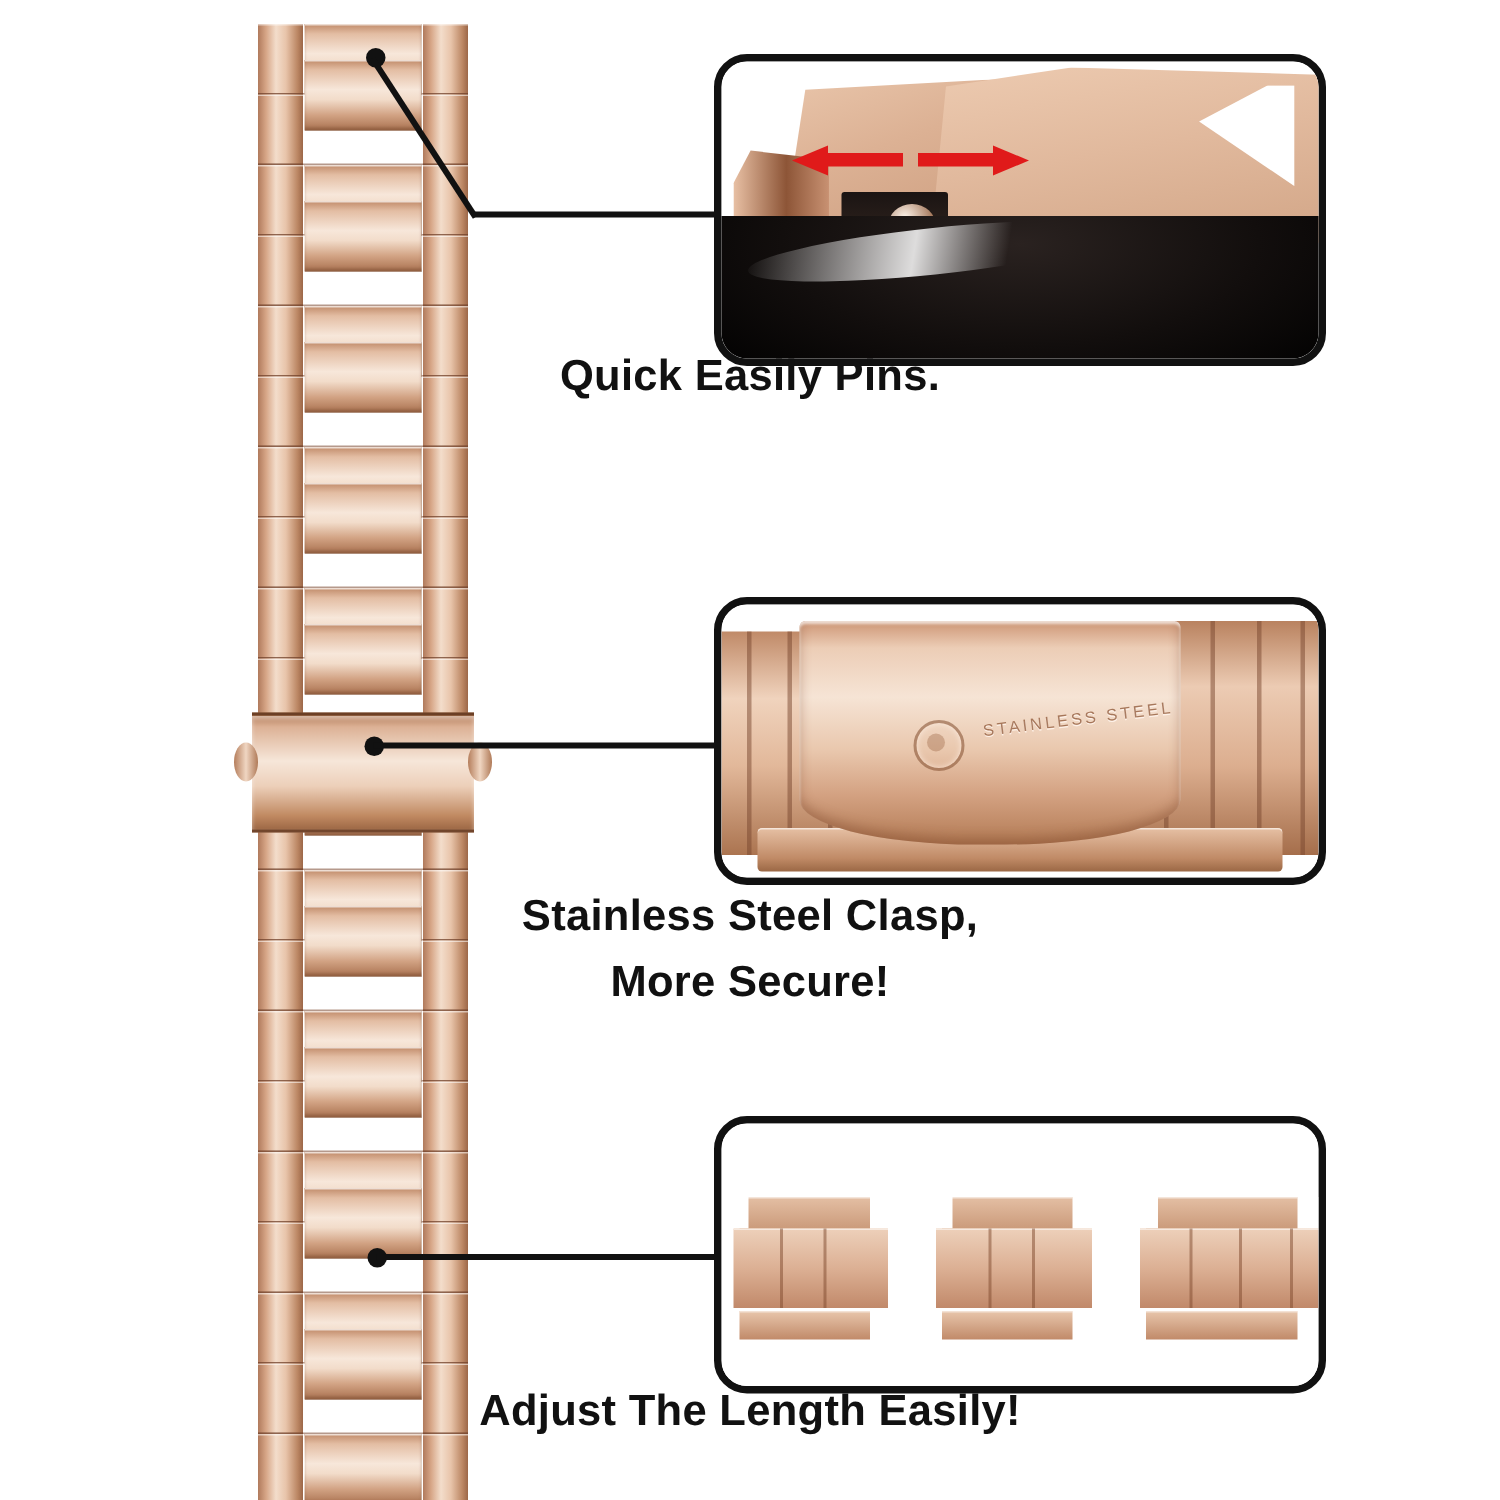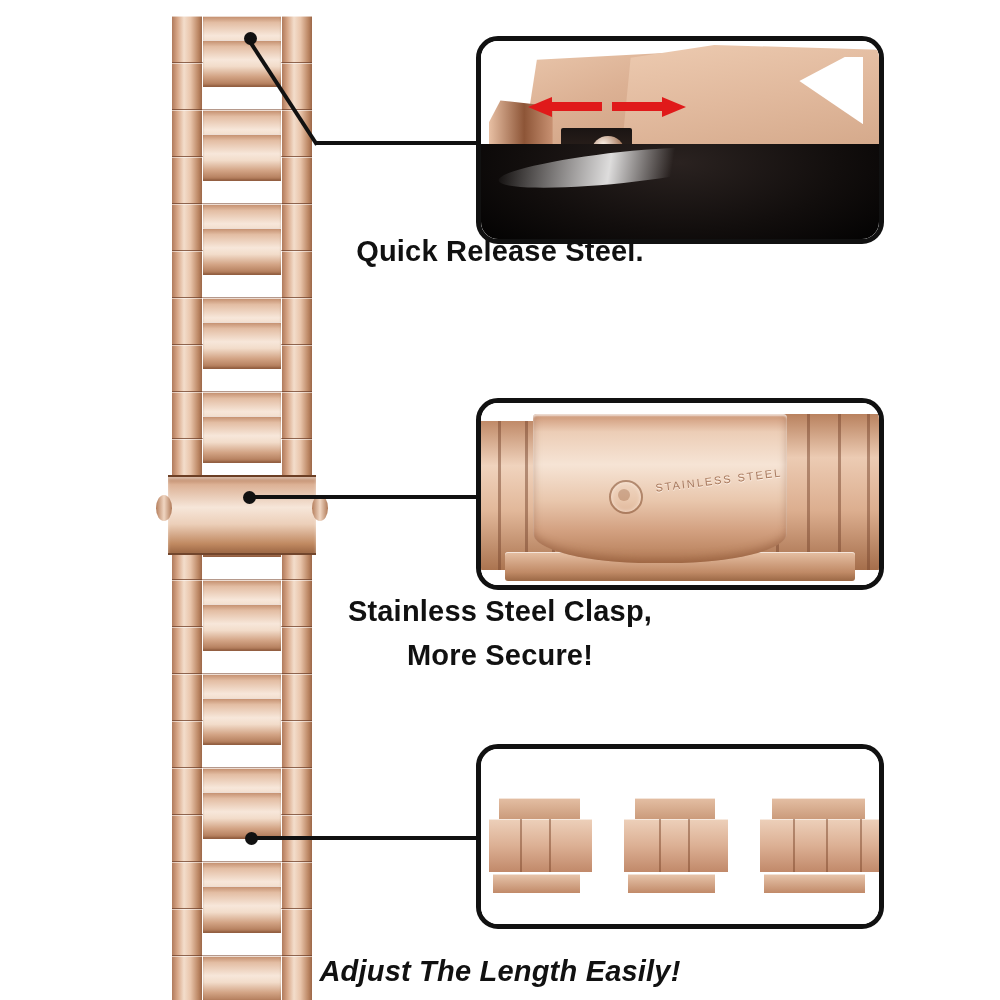--- a/index.html
+++ b/index.html
@@ -278,21 +278,21 @@
   </div>
   <div class="ar" id="arL">
     <span class="head"></span>
       <span class="shaft"></span>
   </div>
   <div class="ar" id="arR">
     <span class="shaft"></span>
       <span class="head"></span>
   </div>
 
-  <div class="caption cap-l1" style="top:235px;">Quick Release Steel.</div>
+  <div class="caption cap-l1" style="top:235px;">Quick Easily Pins.</div>
 
   <div class="panel" style="left:476px;top:398px;width:398px;height:182px;">
     <div id="p2inner">
       <div id="p2-strapL">
         <span class="p2seg" style="left:18%;"></span>
         <span class="p2seg" style="left:46%;"></span>
         <span class="p2seg" style="left:74%;"></span>
       </div>
       <div id="p2-strapR">
         <span class="p2seg" style="left:14%;"></span>
@@ -343,15 +343,15 @@
         <span class="lg-mid">
             <span class="v" style="left:28%;"></span>
             <span class="v" style="left:56%;"></span>
             <span class="v" style="left:84%;"></span>
           </span>
         <span class="lg-bot"></span>
       </div>
     </div>
   </div>
 
-  <div class="caption cap-l1" style="top:955px;font-style:italic;">Adjust The Length Easily!</div>
+  <div class="caption cap-l1" style="top:925px;">Adjust The Length Easily!</div>
 
 </div>
 
 </body></html>

